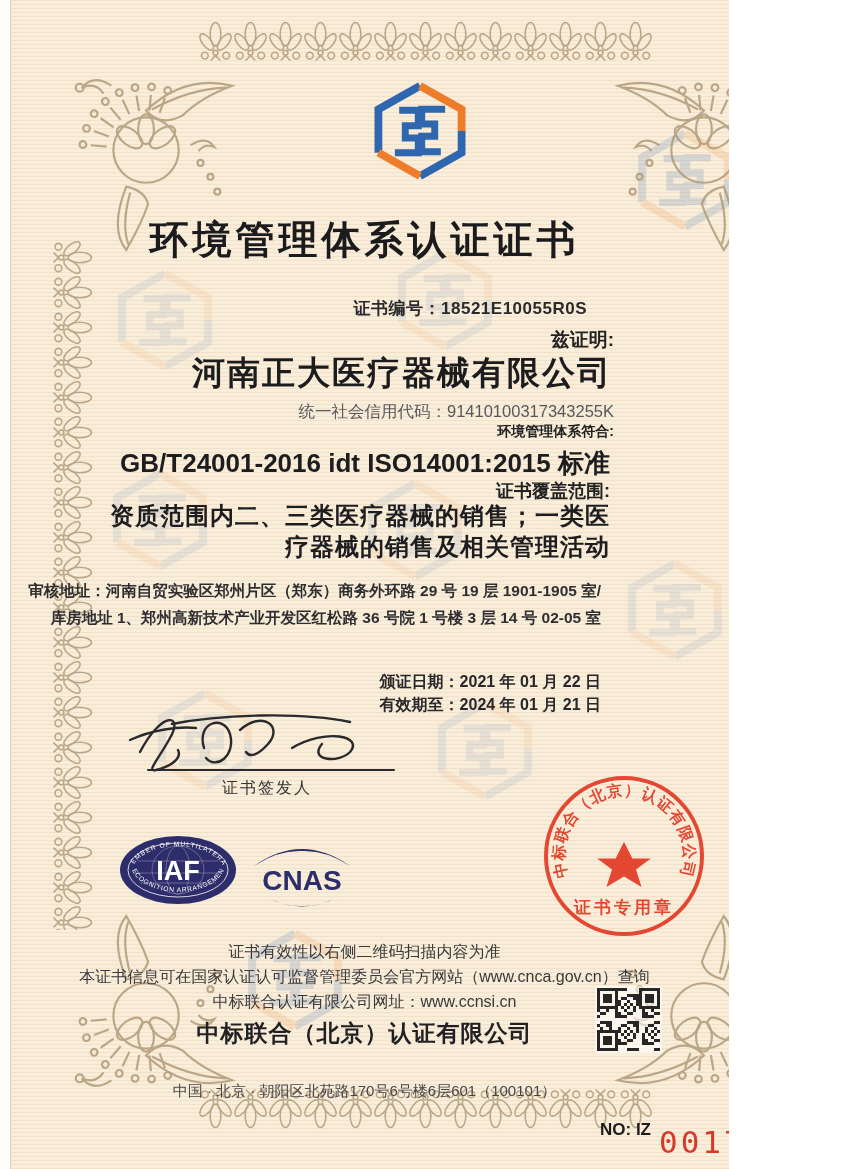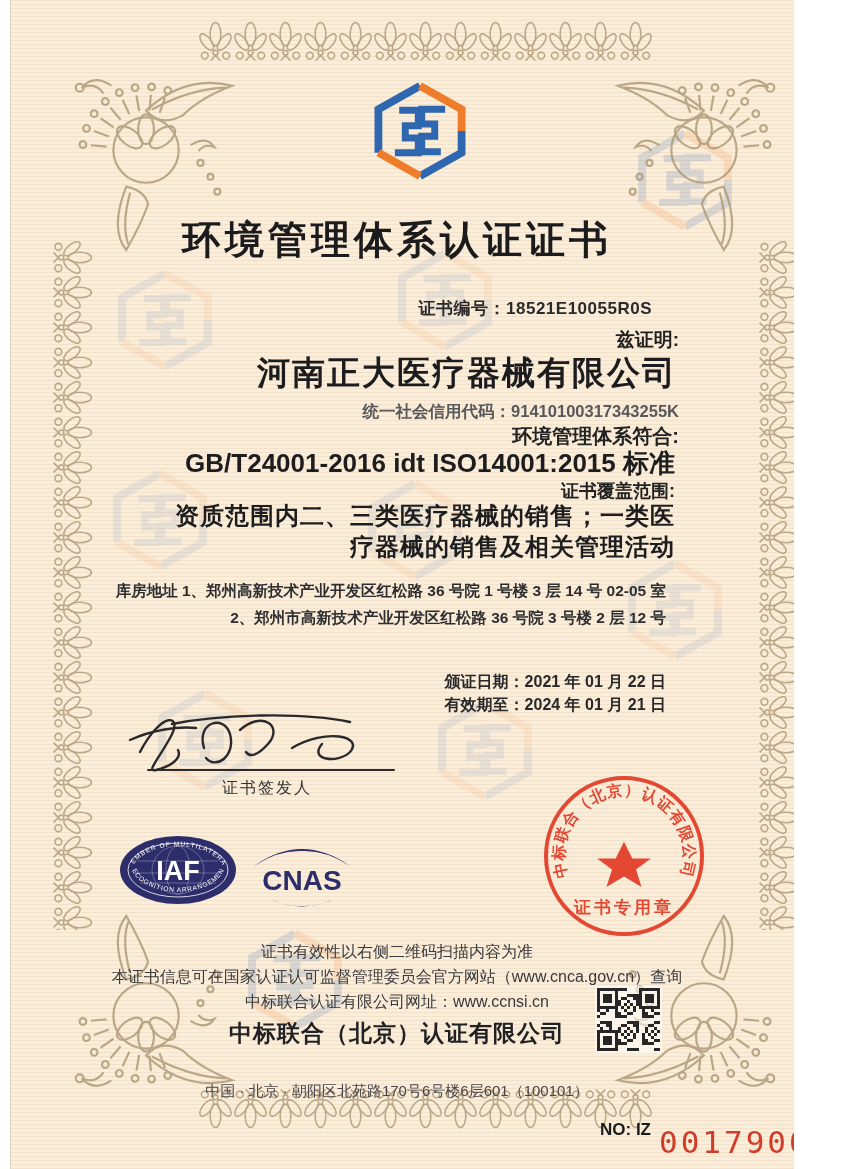--- a/index.html
+++ b/index.html
@@ -1,39 +1,39 @@
 <!DOCTYPE html>
 <html><head>
 <meta charset="utf-8">
 <style>
   html,body{margin:0;padding:0;background:#ffffff;}
   .page{
-    position:relative;width:794px;height:1169px;overflow:hidden;
+    position:relative;width:729px;height:1169px;overflow:hidden;
     background:
       repeating-linear-gradient(180deg,
         rgba(232,193,168,0.30) 0px, rgba(232,193,168,0.30) 1px,
         rgba(250,243,226,0) 1px, rgba(250,243,226,0) 4px),
       #f8eeda;
     font-family:"Liberation Sans","DejaVu Sans",sans-serif;
     color:#222;
   }
   .left-strip{position:absolute;left:0;top:0;width:10px;height:1169px;background:#fdfdfb;border-right:1px solid #d8d4ca;z-index:3;}
   .abs{position:absolute;white-space:nowrap;}
   .z-wm{z-index:0;} .z-content{z-index:2;}
   .wm{position:absolute;opacity:0.09;}
   .wm.color{opacity:0.16;}
   .band{position:absolute;display:flex;overflow:hidden;z-index:1;}
   .band svg{flex:0 0 auto;}
   .corner{position:absolute;width:198px;height:198px;z-index:1;}
   .title{left:0;right:0;text-align:center;font-size:39px;font-weight:bold;letter-spacing:4px;color:#1b1b1d;}
   .certno{font-size:17px;font-weight:bold;color:#2a2a2c;letter-spacing:0.5px;}
   .hereby{font-size:19px;font-weight:bold;}
   .company{font-size:33px;font-weight:bold;letter-spacing:2px;color:#1c1c1e;}
-  .credit{font-size:16.5px;font-weight:bold;color:#58585c;padding-left:36px;}
-  .conform{font-size:20px;font-weight:bold;}
+  .credit{font-size:16.5px;font-weight:normal;color:#58585c;padding-left:36px;}
+  .conform{font-size:14px;font-weight:bold;}
   .standard{font-size:26px;font-weight:bold;color:#1d1d1f;}
   .scopelabel{font-size:18px;font-weight:bold;}
   .scopeline{font-size:24px;font-weight:bold;color:#1d1d1f;letter-spacing:1px;}
   .addr{text-align:right;font-size:15.5px;font-weight:bold;color:#2e2e31;line-height:26.5px;}
   .dates{text-align:right;font-size:16px;font-weight:bold;color:#28282b;line-height:23px;}
   .signer{font-size:16px;color:#333;letter-spacing:2px;}
   .acc-text div{font-size:17px;font-weight:bold;color:#2d2d33;line-height:19.5px;}
   .acc-text .en{font-size:16px;letter-spacing:0.5px;}
   .note{left:0;right:0;text-align:center;font-size:16px;color:#39393c;}
   .issuer{left:0;right:0;text-align:center;font-size:23px;font-weight:bold;color:#212124;letter-spacing:1px;}
@@ -389,22 +389,22 @@
   <div class="abs z-content hereby" style="right:115px;top:327px">兹证明:</div>
   <div class="abs z-content company" style="right:117px;top:351px">河南正大医疗器械有限公司</div>
   <div class="abs z-content credit" style="right:115px;top:401px">统一社会信用代码：91410100317343255K</div>
   <div class="abs z-content conform" style="right:115px;top:423px">环境管理体系符合:</div>
   <div class="abs z-content standard" style="right:119px;top:446px">GB/T24001-2016 idt ISO14001:2015 标准</div>
   <div class="abs z-content scopelabel" style="right:119px;top:479px">证书覆盖范围:</div>
   <div class="abs z-content scopeline" style="right:119px;top:500px">资质范围内二、三类医疗器械的销售；一类医</div>
   <div class="abs z-content scopeline" style="right:119px;top:531px">疗器械的销售及相关管理活动</div>
 
   <div class="abs z-content addr" style="right:128px;top:578px">
+    <div>审核地址：河南自贸实验区郑州片区（郑东）商务外环路 29 号 19 层 1901-1905 室/</div>
     <div>库房地址 1、郑州高新技术产业开发区红松路 36 号院 1 号楼 3 层 14 号 02-05 室</div>
-    <div>2、郑州市高新技术产业开发区红松路 36 号院 3 号楼 2 层 12 号</div>
   </div>
 
   <div class="abs z-content dates" style="right:128px;top:670px">
     <div>颁证日期：2021 年 01 月 22 日</div>
     <div>有效期至：2024 年 01 月 21 日</div>
   </div>
 
   <svg class="abs z-content" style="left:112px;top:700px" width="295" height="82" viewBox="0 0 295 82">
     <g fill="none" stroke="#2a2a2c" stroke-width="2.4" stroke-linecap="round">
       <path d="M28 52 C50 10 72 14 58 38 C46 60 34 72 44 70 C60 66 70 58 66 50"></path>

